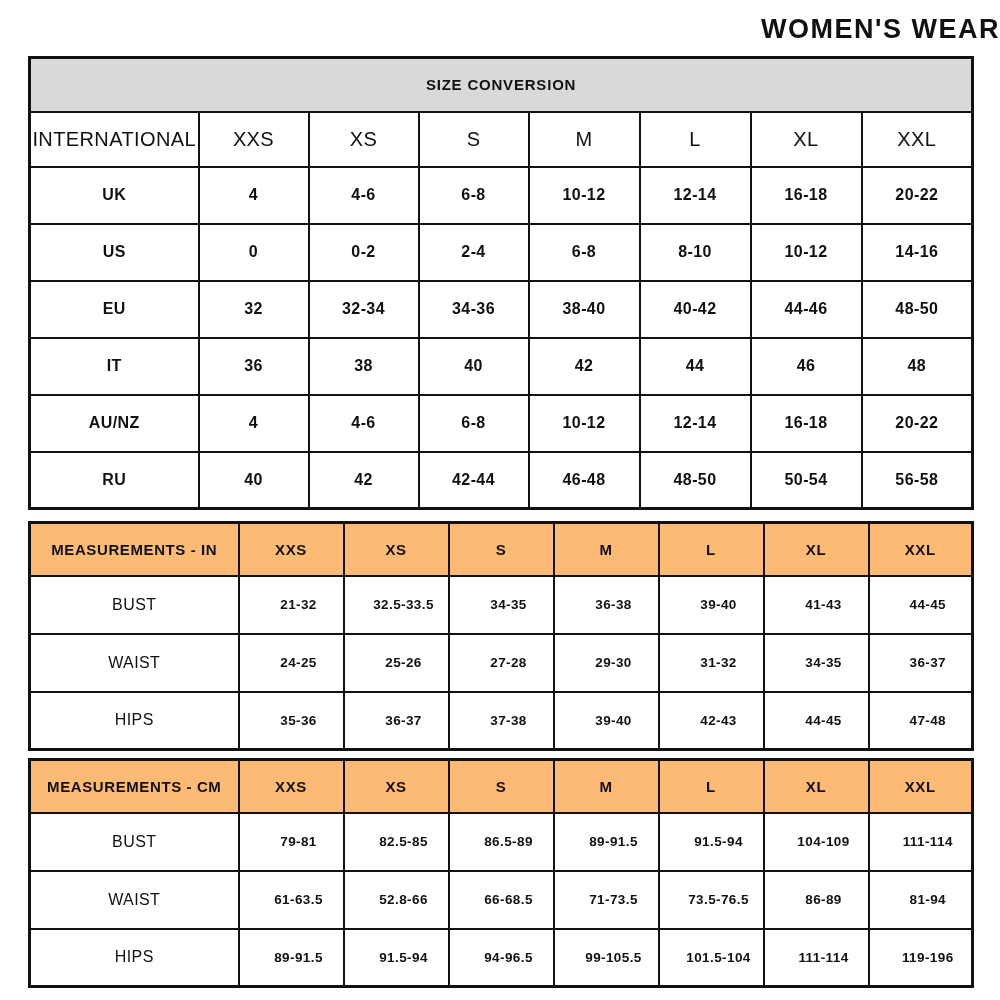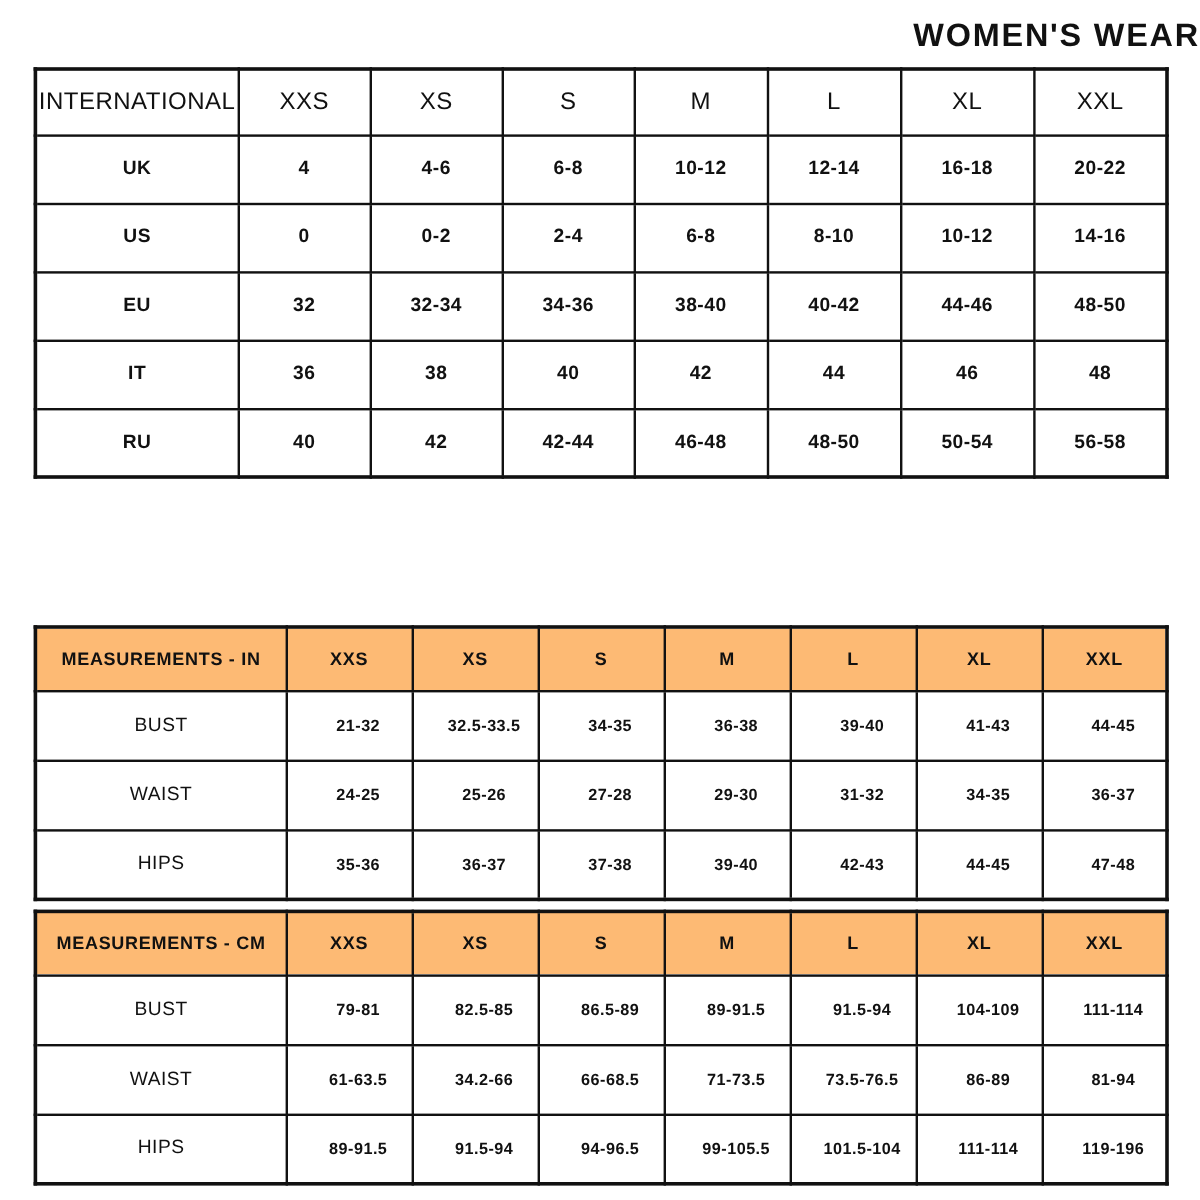--- a/index.html
+++ b/index.html
@@ -65,20 +65,23 @@
       <col style="width:110px">
         <col style="width:110px">
         <col style="width:110px">
         <col style="width:111px">
       <col style="width:111px">
         <col style="width:111px">
         <col style="width:111px">
     </colgroup>
     <thead>
       <tr>
+        <th class="banner-cell" colspan="8">SIZE CONVERSION</th>
+      </tr>
+      <tr>
         <th class="colhead">INTERNATIONAL</th>
         <th class="colhead">XXS</th>
         <th class="colhead">XS</th>
         <th class="colhead">S</th>
         <th class="colhead">M</th>
         <th class="colhead">L</th>
         <th class="colhead">XL</th>
         <th class="colhead">XXL</th>
       </tr>
     </thead>
@@ -117,20 +120,30 @@
         <th>IT</th>
         <td>36</td>
         <td>38</td>
         <td>40</td>
         <td>42</td>
         <td>44</td>
         <td>46</td>
         <td>48</td>
       </tr>
       <tr>
+        <th>AU/NZ</th>
+        <td>4</td>
+        <td>4-6</td>
+        <td>6-8</td>
+        <td>10-12</td>
+        <td>12-14</td>
+        <td>16-18</td>
+        <td>20-22</td>
+      </tr>
+      <tr>
         <th>RU</th>
         <td>40</td>
         <td>42</td>
         <td>42-44</td>
         <td>46-48</td>
         <td>48-50</td>
         <td>50-54</td>
         <td>56-58</td>
       </tr>
     </tbody>
@@ -223,21 +236,21 @@
         <td>82.5-85</td>
         <td>86.5-89</td>
         <td>89-91.5</td>
         <td>91.5-94</td>
         <td>104-109</td>
         <td>111-114</td>
       </tr>
       <tr>
         <th>WAIST</th>
         <td>61-63.5</td>
-        <td>34.2-66</td>
+        <td>52.8-66</td>
         <td>66-68.5</td>
         <td>71-73.5</td>
         <td>73.5-76.5</td>
         <td>86-89</td>
         <td>81-94</td>
       </tr>
       <tr>
         <th>HIPS</th>
         <td>89-91.5</td>
         <td>91.5-94</td>

